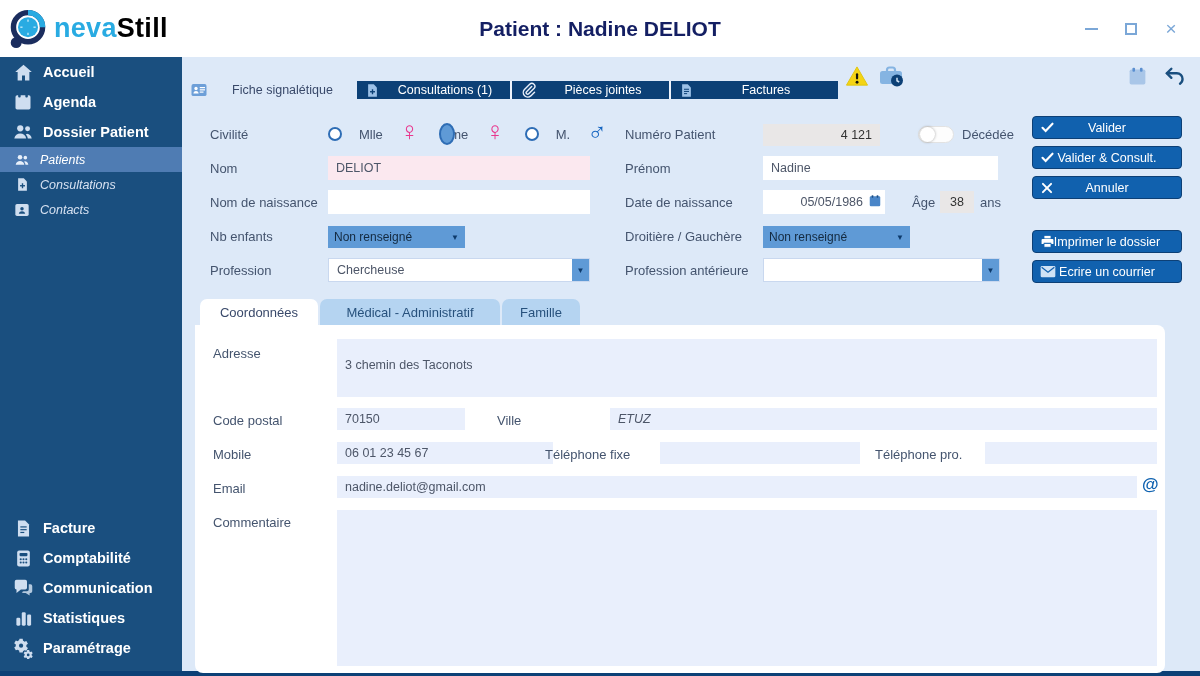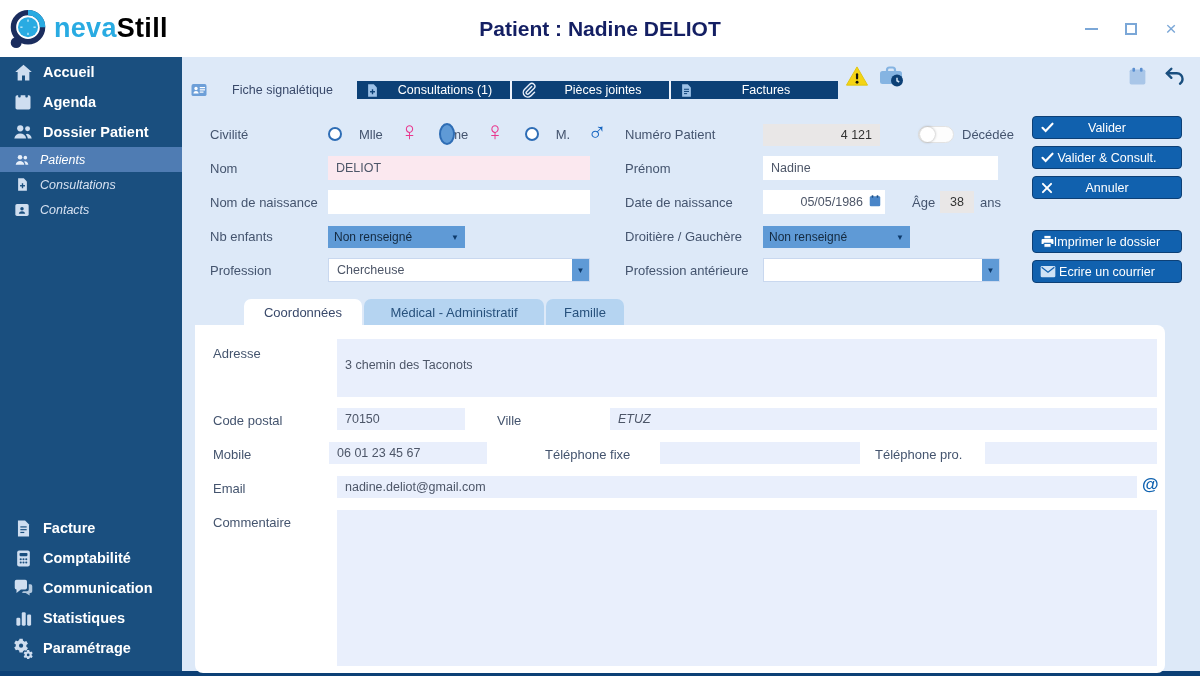--- a/index.html
+++ b/index.html
@@ -72,21 +72,21 @@
 
   .combo { position:absolute; height:24px; display:flex; border:1px solid #c9d8ef; background:#fff; }
   .combo input { flex:1; min-width:0; border:none; outline:none; font-family:inherit; font-size:12.5px; color:#4d5668; padding:0 8px; }
   .combo .cbtn { flex:0 0 17px; background:#5f9ad6; display:flex; align-items:center; justify-content:center; cursor:pointer; }
 
   .btn { position:absolute; width:150px; height:23px; background:#1161ae; border:1px solid #0d4076; border-radius:4px; color:#fff; font-size:12.5px; display:flex; align-items:center; justify-content:center; cursor:pointer; font-family:inherit; }
   .btn .bic { position:absolute; left:7px; display:flex; align-items:center; }
 
   .agebox { position:absolute; width:34px; height:22px; background:#e9e7e7; font-size:12.5px; color:#333; display:flex; align-items:center; justify-content:center; }
 
-  .subtab { position:absolute; height:26px; border-radius:7px 7px 0 0; display:flex; align-items:center; justify-content:center; font-size:13px; cursor:pointer;margin-left:44px; }
+  .subtab { position:absolute; height:26px; border-radius:7px 7px 0 0; display:flex; align-items:center; justify-content:center; font-size:13px; cursor:pointer; }
   .subtab.active { background:#fff; color:#39496a; }
   .subtab.rest { background:#b5d4f1; color:#27517c; }
 
   .panel { position:absolute; left:13px; top:226px; width:970px; height:348px; background:#fff; border-radius:0 8px 8px 8px; }
   .panel .lbl { height:22px; line-height:22px; }
   .at-icon { position:absolute; font-size:17px; font-weight:bold; color:#0f62b0; cursor:pointer; }
 
   .bottom-strip { flex:0 0 5px; background:#0c4076; }
   textarea.inp { resize:none; padding-top:19px; }
 </style>
@@ -468,21 +468,21 @@
         <div class="panel">
           <div class="lbl" style="left:18px; top:18px;">Adresse</div>
           <textarea class="inp lav" style="left: 142px; top: 14px; width: 820px; height: 58px;">3 chemin des Taconots</textarea>
 
           <div class="lbl" style="left:18px; top:85px;">Code postal</div>
           <input class="inp lav" style="left: 142px; top: 83px; width: 128px; height: 22px;" value="70150">
           <div class="lbl" style="left:302px; top:85px;">Ville</div>
           <input class="inp lav" style="left: 415px; top: 83px; width: 547px; height: 22px; font-style: italic;" value="ETUZ">
 
           <div class="lbl" style="left:18px; top:119px;">Mobile</div>
-          <input class="inp lav" style="left: 134px; top: 117px; width: 158px; height: 22px;" value="06 01 23 45 67">
+          <input class="inp lav" style="left: 142px; top: 117px; width: 216px; height: 22px;" value="06 01 23 45 67">
           <div class="lbl" style="left:350px; top:119px;">Téléphone fixe</div>
           <input class="inp lav" style="left: 465px; top: 117px; width: 200px; height: 22px;" value="">
           <div class="lbl" style="left:680px; top:119px;">Téléphone pro.</div>
           <input class="inp lav" style="left: 790px; top: 117px; width: 172px; height: 22px;" value="">
 
           <div class="lbl" style="left:18px; top:153px;">Email</div>
           <input class="inp lav" style="left: 142px; top: 151px; width: 800px; height: 22px;" value="nadine.deliot@gmail.com">
           <span class="at-icon" style="left:947px; top:150px;">@</span>
 
           <div class="lbl" style="left:18px; top:187px;">Commentaire</div>

